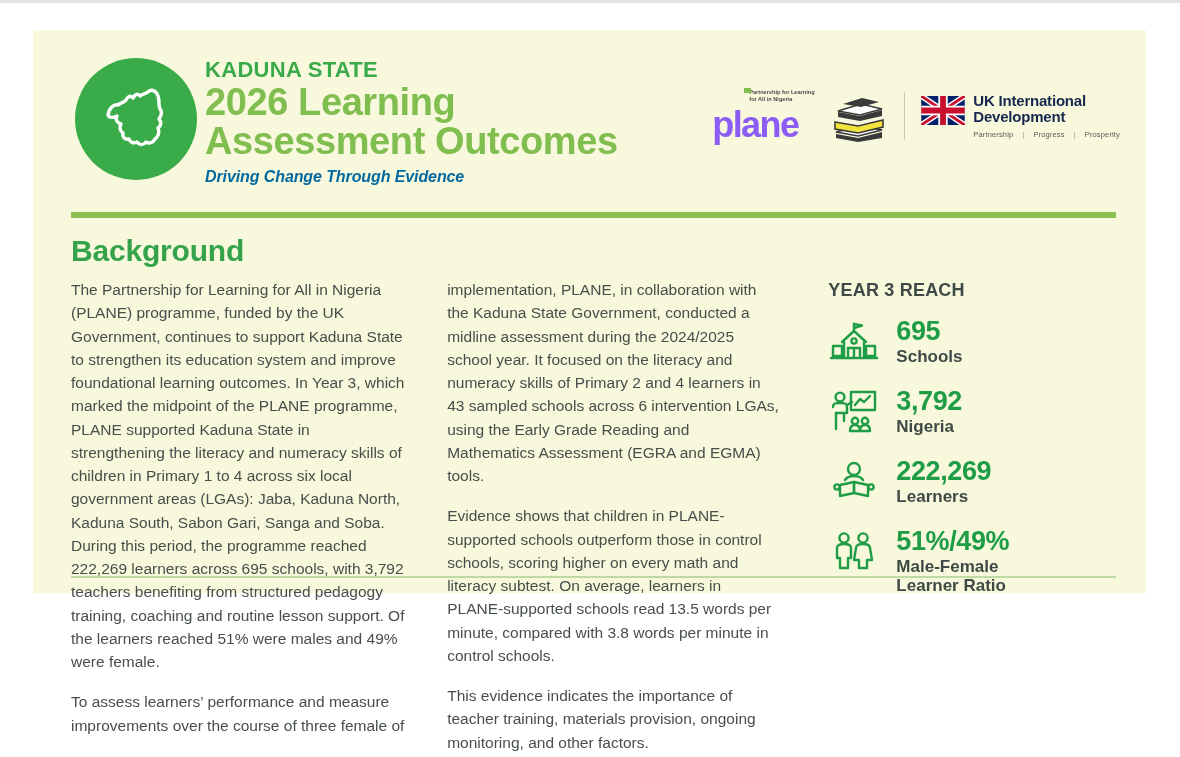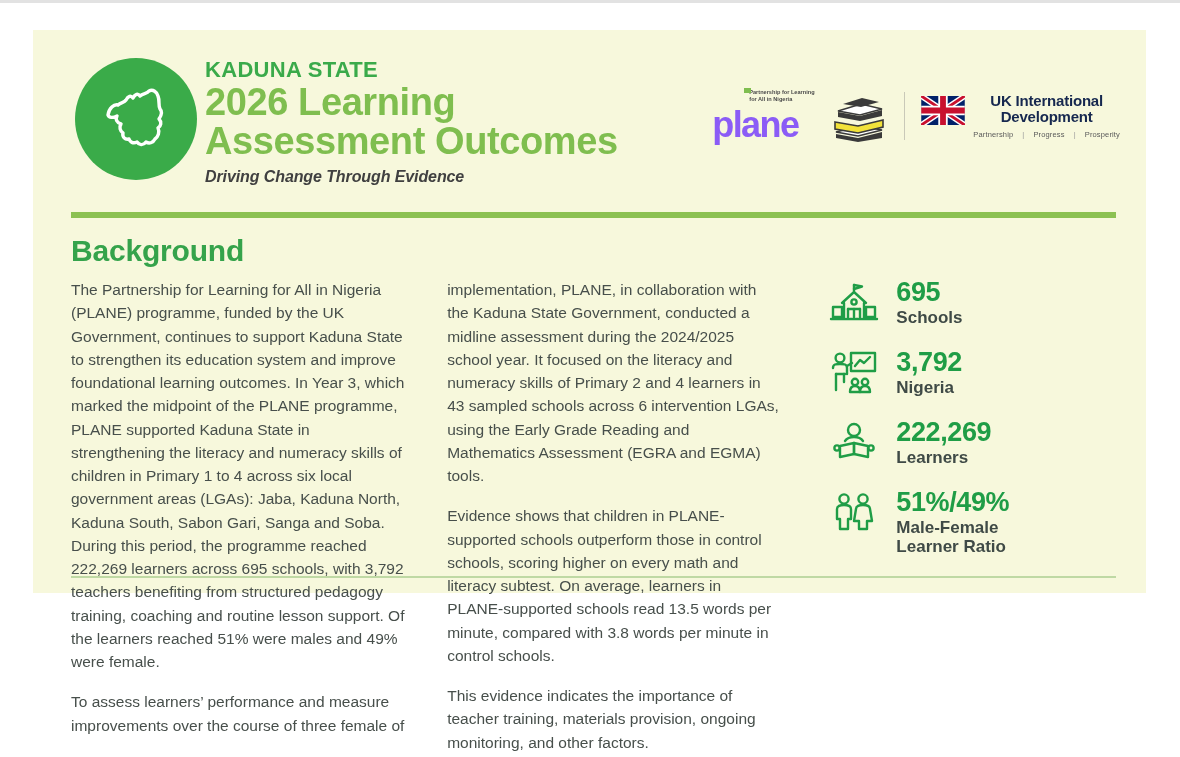--- a/index.html
+++ b/index.html
@@ -30,42 +30,42 @@
     font-size:22px;font-weight:bold;letter-spacing:.3px;
     color:#3aaa4a;line-height:1.1;margin:0 0 1px 0;
     font-stretch:condensed;
   }
   .title-main{
     font-size:38px;font-weight:bold;color:#7fbe4f;
     line-height:1.03;margin:0;letter-spacing:-.4px;
   }
   .subtitle{
     font-size:16px;font-style:italic;font-weight:bold;
-    color:#404040;margin-top:7px;letter-spacing:-.1px;
+    color:#0369a1;margin-top:7px;letter-spacing:-.1px;
   }
   
   .logos{position:absolute;right:26px;top:60px;display:flex;align-items:center;gap:16px;}
   .plane-logo{display:flex;align-items:flex-end;gap:4px;}
   .plane-mark{position:relative;width:112px;height:52px;}
   .plane-word{
     position:absolute;left:-2px;bottom:-4px;
     font-size:36px;font-weight:bold;color:#8b5cf6;letter-spacing:-1.6px;
   }
   .plane-tag{
     position:absolute;left:35px;top:-1px;
     font-size:5.6px;font-weight:bold;color:#4a4a4a;line-height:1.25;width:78px;
   }
   .plane-pencil{position:absolute;left:29px;top:-2px;}
   .books{width:58px;height:48px;}
   .logo-sep{width:1px;height:48px;background:#c9c9b8;}
   .uk-logo{display:flex;align-items:flex-start;gap:8px;}
   .uk-flag{width:44px;height:29px;margin-top:3px;}
   .uk-text{display:block;}
   .uk-line1,.uk-line2{
-    font-size:15px;font-weight:bold;color:#16284f;line-height:1.08;letter-spacing:-.2px;text-align:center;
+    font-size:15px;font-weight:bold;color:#16284f;line-height:1.08;letter-spacing:-.2px;
   }
   .uk-tag{
     margin-top:5px;font-size:7.5px;color:#5a5a5a;letter-spacing:.15px;
     display:flex;gap:9px;
   }
   .uk-tag .bar{color:#9a9a9a;}
   
   .divider{
     margin:0 30px 0 38px;height:6px;background:#8cc152;
   }
@@ -190,20 +190,21 @@
       <p>To assess learners’ performance and measure improvements over the course of three female of</p>
     </div>
 
     <div class="col">
       <p>implementation, PLANE, in collaboration with the Kaduna State Government, conducted a midline assessment during the 2024/2025 school year. It focused on the literacy and numeracy skills of Primary 2 and 4 learners in 43 sampled schools across 6 intervention LGAs, using the Early Grade Reading and Mathematics Assessment (EGRA and EGMA) tools.</p>
       <p>Evidence shows that children in PLANE-supported schools outperform those in control schools, scoring higher on every math and literacy subtest. On average, learners in PLANE-supported schools read 13.5 words per minute, compared with 3.8 words per minute in control schools.</p>
       <p>This evidence indicates the importance of teacher training, materials provision, ongoing monitoring, and other factors.</p>
     </div>
 
     <div class="sidebar">
+      <div class="reach-title">YEAR 3 REACH</div>
 
       <div class="stat">
         <div class="stat-icon">
           <svg width="50" height="44" viewBox="0 0 50 44" aria-hidden="true">
             <g fill="none" stroke="#1f9d46" stroke-width="2.4" stroke-linejoin="round" stroke-linecap="round">
               <path d="M25 4 L25 10"></path>
               <path d="M25 4 L33 5.5 L25 8"></path>
               <path d="M13 22 L25 11 L37 22"></path>
               <path d="M15 22 L15 36 M35 22 L35 36"></path>
               <circle cx="25" cy="21" r="2.6"></circle>

